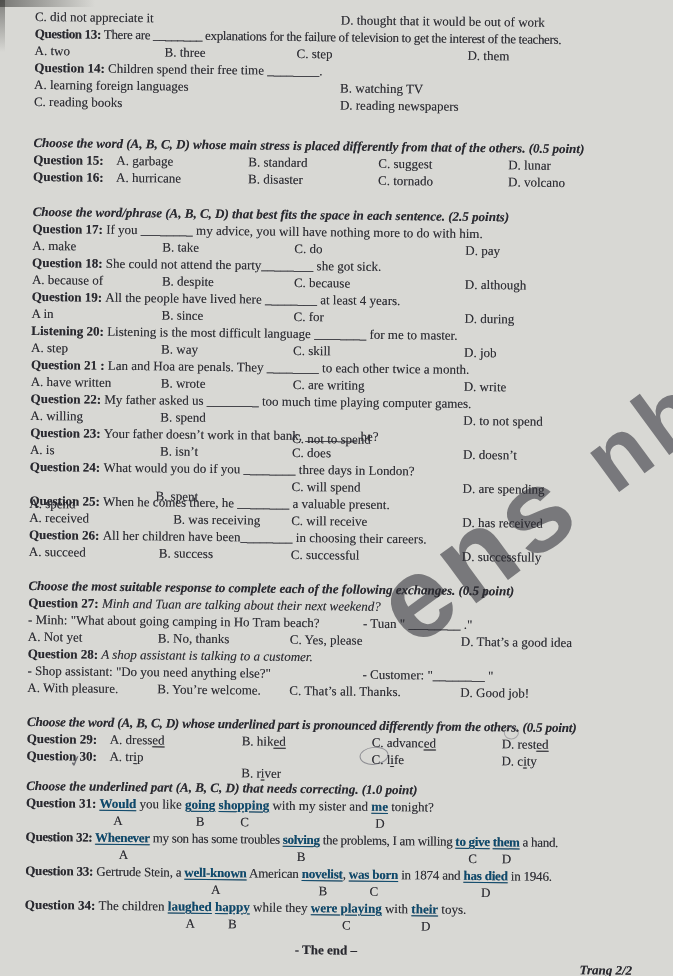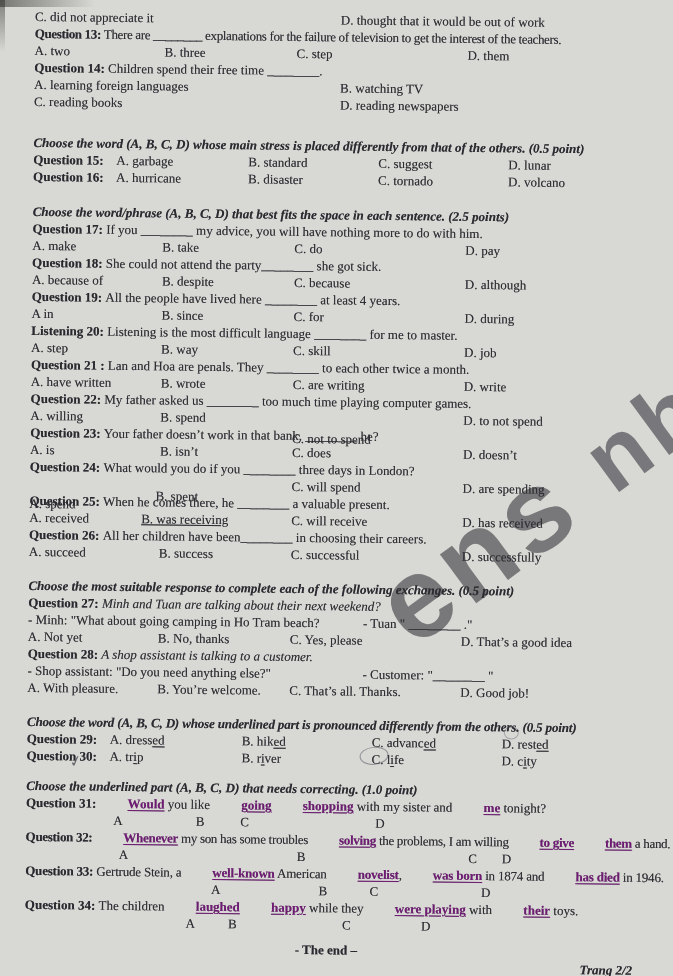--- a/index.html
+++ b/index.html
@@ -35,21 +35,21 @@
   }
   #sheet-content{position:relative;z-index:2;}
   .line{position:relative;height:17px;white-space:nowrap;padding-left:35px;}
   .b{font-weight:bold;color:#29292f;}
   .it{font-style:italic;}
   .header{font-weight:bold;font-style:italic;color:#2a2a30;padding-left:35px;}
   .center{text-align:center;padding-left:0;}
   .pageno{text-align:right;padding-right:30px;}
   .abs{position:absolute;top:0;white-space:nowrap;}
   .ul{text-decoration:underline;text-decoration-thickness:1.3px;text-underline-offset:1.5px;}
-  .cu{font-weight:bold;color:#701a75;text-decoration:underline;text-decoration-thickness:1.4px;text-underline-offset:2px;margin-left:28px;}
+  .cu{font-weight:bold;color:#0c4a6e;text-decoration:underline;text-decoration-thickness:1.4px;text-underline-offset:2px;}
   .letters .abs{font-weight:normal;}
   
   [data-name="question-13"]{letter-spacing:-.35px;}
   [data-name="question-32"]{letter-spacing:-.3px;}
   [data-name="question-33"]{letter-spacing:-.2px;}
   [data-name="section-header-pronunciation"]{letter-spacing:-.15px;}
   
   .wm{position:absolute;z-index:1;font-family:"Liberation Sans","DejaVu Sans",sans-serif;
       font-weight:bold;transform:rotate(-37deg);color:rgba(105,105,112,.10);letter-spacing:6px;}
   .wm1{left:375px;top:540px;font-size:115px;}
@@ -162,21 +162,21 @@
         <div class="line" data-name="question-24"><span class="b" data-name="question-label">Question 24: </span><span data-name="text-run">What would you do if you ________ three days in London?</span></div>
         <div class="line" data-name="question-24-options" style="padding-left: 0px;">
           <span class="abs" data-name="option-a" style="left: 35px; margin-top: 20px;"><span data-name="text-run">A. spend</span></span>
           <span class="abs" data-name="option-b" style="left: 161px; margin-top: 11px;"><span data-name="text-run">B. spent</span></span>
           <span class="abs" data-name="option-c" style="left: 297px;"><span data-name="text-run">C. will spend</span></span>
           <span class="abs" data-name="option-d" style="left: 468px;"><span data-name="text-run">D. are spending</span></span>
         </div>
         <div class="line" data-name="question-25"><span class="b" data-name="question-label">Question 25: </span><span data-name="text-run">When he comes there, he ________ a valuable present.</span></div>
         <div class="line" data-name="question-25-options" style="padding-left: 0px;">
           <span class="abs" data-name="option-a" style="left: 35px;"><span data-name="text-run">A. received</span></span>
-          <span class="abs" data-name="option-b" style="left: 147px; text-decoration: underline;"><span data-name="text-run">B. was receiving</span></span>
+          <span class="abs" data-name="option-b" style="left: 179px;"><span data-name="text-run">B. was receiving</span></span>
           <span class="abs" data-name="option-c" style="left: 297px;"><span data-name="text-run">C. will receive</span></span>
           <span class="abs" data-name="option-d" style="left: 468px;"><span data-name="text-run">D. has received</span></span>
         </div>
         <div class="line" data-name="question-26"><span class="b" data-name="question-label">Question 26: </span><span data-name="text-run">All her children have been________ in choosing their careers.</span></div>
         <div class="line" data-name="question-26-options" style="padding-left: 0px;">
           <span class="abs" data-name="option-a" style="left: 35px;"><span data-name="text-run">A. succeed</span></span>
           <span class="abs" data-name="option-b" style="left: 165px;"><span data-name="text-run">B. success</span></span>
           <span class="abs" data-name="option-c" style="left: 297px;"><span data-name="text-run">C. successful</span></span>
           <span class="abs" data-name="option-d" style="left: 468px;"><span data-name="text-run">D. successfully</span></span>
         </div>
@@ -203,21 +203,21 @@
         <div class="line" data-name="question-29" style="padding-left: 0px;">
           <span class="abs b" data-name="question-label" style="left: 35px;">Question 29:</span>
           <span class="abs" data-name="option-a" style="left: 118px;"><span data-name="text-run">A. dress</span><span class="ul" data-name="underlined-letters">ed</span></span>
           <span class="abs" data-name="option-b" style="left: 250px;"><span data-name="text-run">B. hik</span><span class="ul" data-name="underlined-letters">ed</span></span>
           <span class="abs" data-name="option-c" style="left: 380px;"><span data-name="text-run">C. advanc</span><span class="ul" data-name="underlined-letters">ed</span></span>
           <span class="abs" data-name="option-d" style="left: 510px;"><span data-name="text-run">D. rest</span><span class="ul" data-name="underlined-letters">ed</span></span>
         </div>
         <div class="line" data-name="question-30" style="padding-left: 0px;">
           <span class="abs b" data-name="question-label" style="left: 35px;">Question 30:</span>
           <span class="abs" data-name="option-a" style="left: 118px;"><span data-name="text-run">A. tr</span><span class="ul" data-name="underlined-letters">i</span><span data-name="text-run">p</span></span>
-          <span class="abs" data-name="option-b" style="left: 250px;"><span data-name="text-run">B. r</span><span class="ul" data-name="underlined-letters">i</span><span data-name="text-run">ver</span></span>
+          <span class="abs" data-name="option-b" style="left: 250px; margin-top: 15px;"><span data-name="text-run">B. r</span><span class="ul" data-name="underlined-letters">i</span><span data-name="text-run">ver</span></span>
           <span class="abs" data-name="option-c" style="left: 380px;"><span data-name="text-run">C. l</span><span class="ul" data-name="underlined-letters">i</span><span data-name="text-run">fe</span></span>
           <span class="abs" data-name="option-d" style="left: 510px;"><span data-name="text-run">D. c</span><span class="ul" data-name="underlined-letters">i</span><span data-name="text-run">ty</span></span>
         </div>
         <div data-name="spacer" style="height: 13px;"></div>
         <div class="line header" data-name="section-header-correction">Choose the underlined part (A, B, C, D) that needs correcting. (1.0 point)</div>
         <div class="line" data-name="question-31"><span class="b" data-name="question-label">Question 31: </span><span class="cu" data-name="underlined-part-a">Would</span><span data-name="text-run"> you like </span><span class="cu" data-name="underlined-part-b">going</span><span data-name="text-run"> </span><span class="cu" data-name="underlined-part-c">shopping</span><span data-name="text-run"> with my sister and </span><span class="cu" data-name="underlined-part-d">me</span><span data-name="text-run"> tonight?</span></div>
         <div class="line letters" data-name="question-31-letters" style="padding-left: 0px;">
           <span class="abs" data-name="answer-letter-a" style="left: 122.5px;">A</span>
           <span class="abs" data-name="answer-letter-b" style="left: 205px;">B</span>
           <span class="abs" data-name="answer-letter-c" style="left: 249.5px;">C</span>

